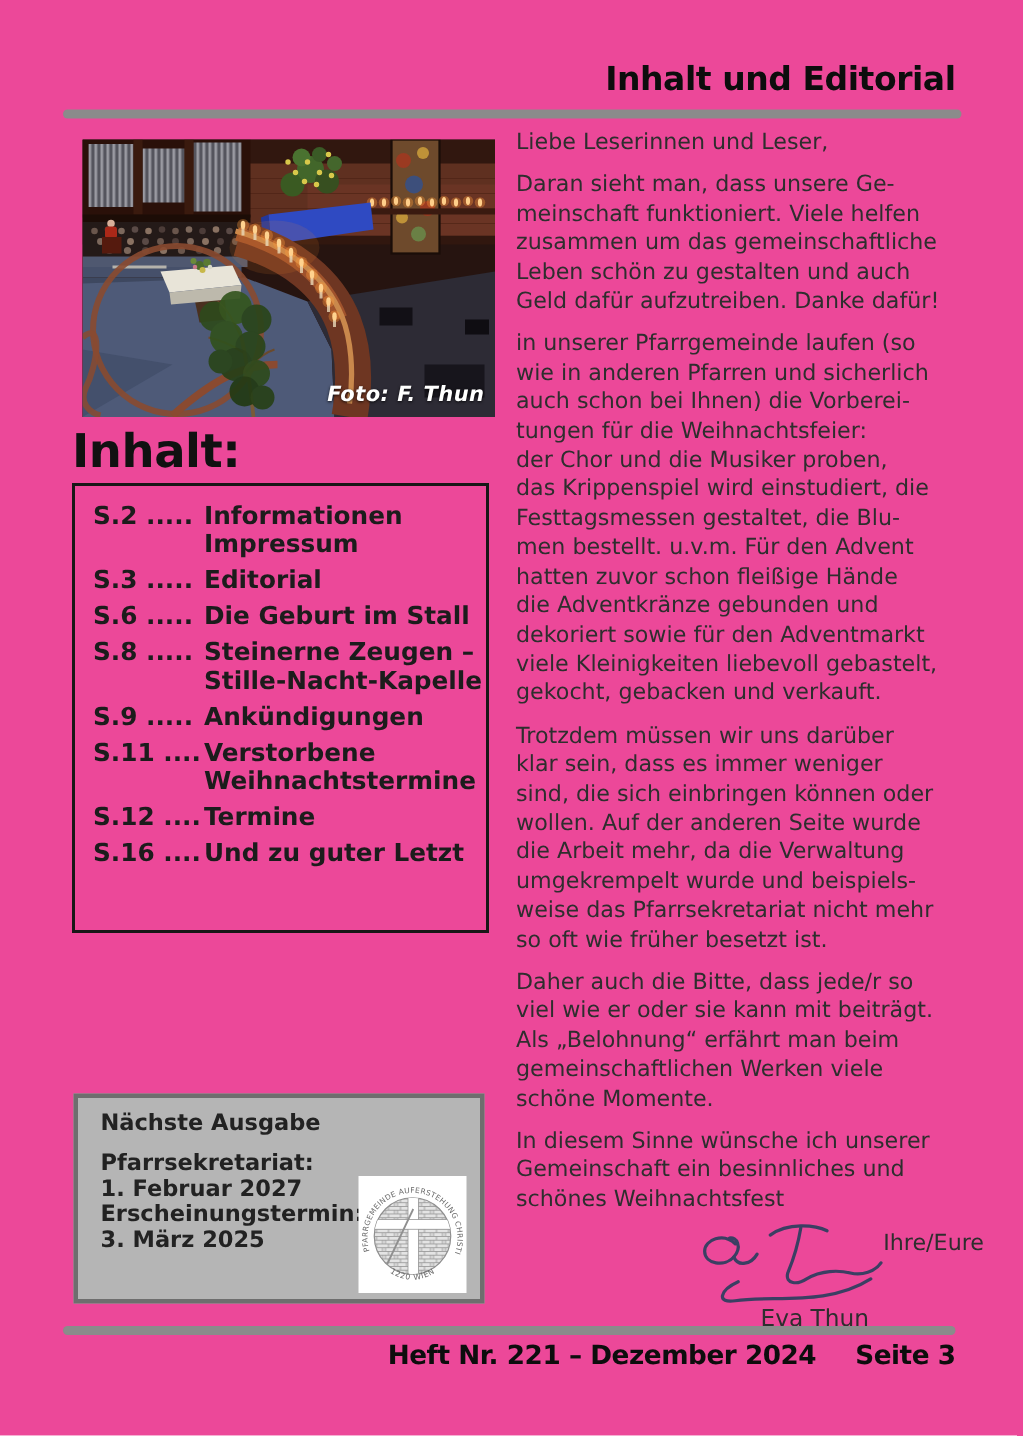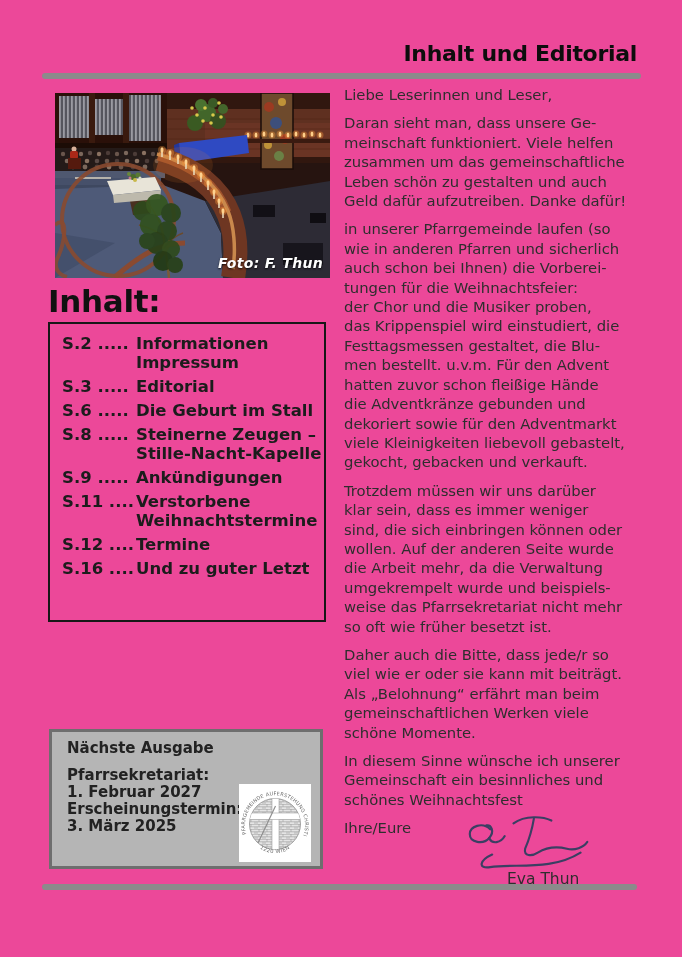--- a/index.html
+++ b/index.html
@@ -50,21 +50,21 @@
   }
   .next-box .line{font-weight:bold;font-size:15px;line-height:17px;color:#222;white-space:pre;}
   .next-box .gap{height:10px;}
   .stamp{
     position:absolute;left:187px;top:52px;width:72px;height:78px;background:#ffffff;
   }
   .stamp svg{display:block;width:100%;height:100%;}
   
   .editorial{position:absolute;left:344px;top:85px;width:312px;}
   .editorial p{margin:0 0 9px 0;font-size:14.8px;line-height:19.4px;color:#2e2e2e;white-space:pre;}
-  .closing{position:relative;height:80px;}
+  .closing{position:relative;height:80px;text-align:right;}
   .closing-label{font-size:14.8px;color:#2e2e2e;}
   .signature{position:absolute;left:108px;top:-14px;width:156px;height:68px;}
   .signature svg{display:block;width:100%;height:100%;}
   .signature-name{position:absolute;left:163px;top:52px;font-size:15.5px;color:#2e2e2e;}
   
   .footer-text{
     position:absolute;top:894px;right:45px;display:flex;gap:26px;
     font-size:17.5px;font-weight:bold;color:#0d0d0d;letter-spacing:-0.3px;
   }
 </style>
@@ -473,14 +473,18 @@
             <path d="M 79,15 C 77,27 73,39 70,46 C 68,54 77,54 83,50 C 93,44 105,44 113,46 C 121,48 130,45 134,39"></path>
             <path d="M 36,52 C 23,58 21,67 34,65 C 60,61 97,69 127,50"></path>
           </g>
         </svg>
       </span>
       <span class="signature-name">Eva Thun</span>
     </div>
   </div>
 
   <div class="rule bottom"></div>
+  <div class="footer-text">
+    <span>Heft Nr. 221 – Dezember 2024</span>
+    <span>Seite 3</span>
+  </div>
 
 </div>
 
 </body></html>

